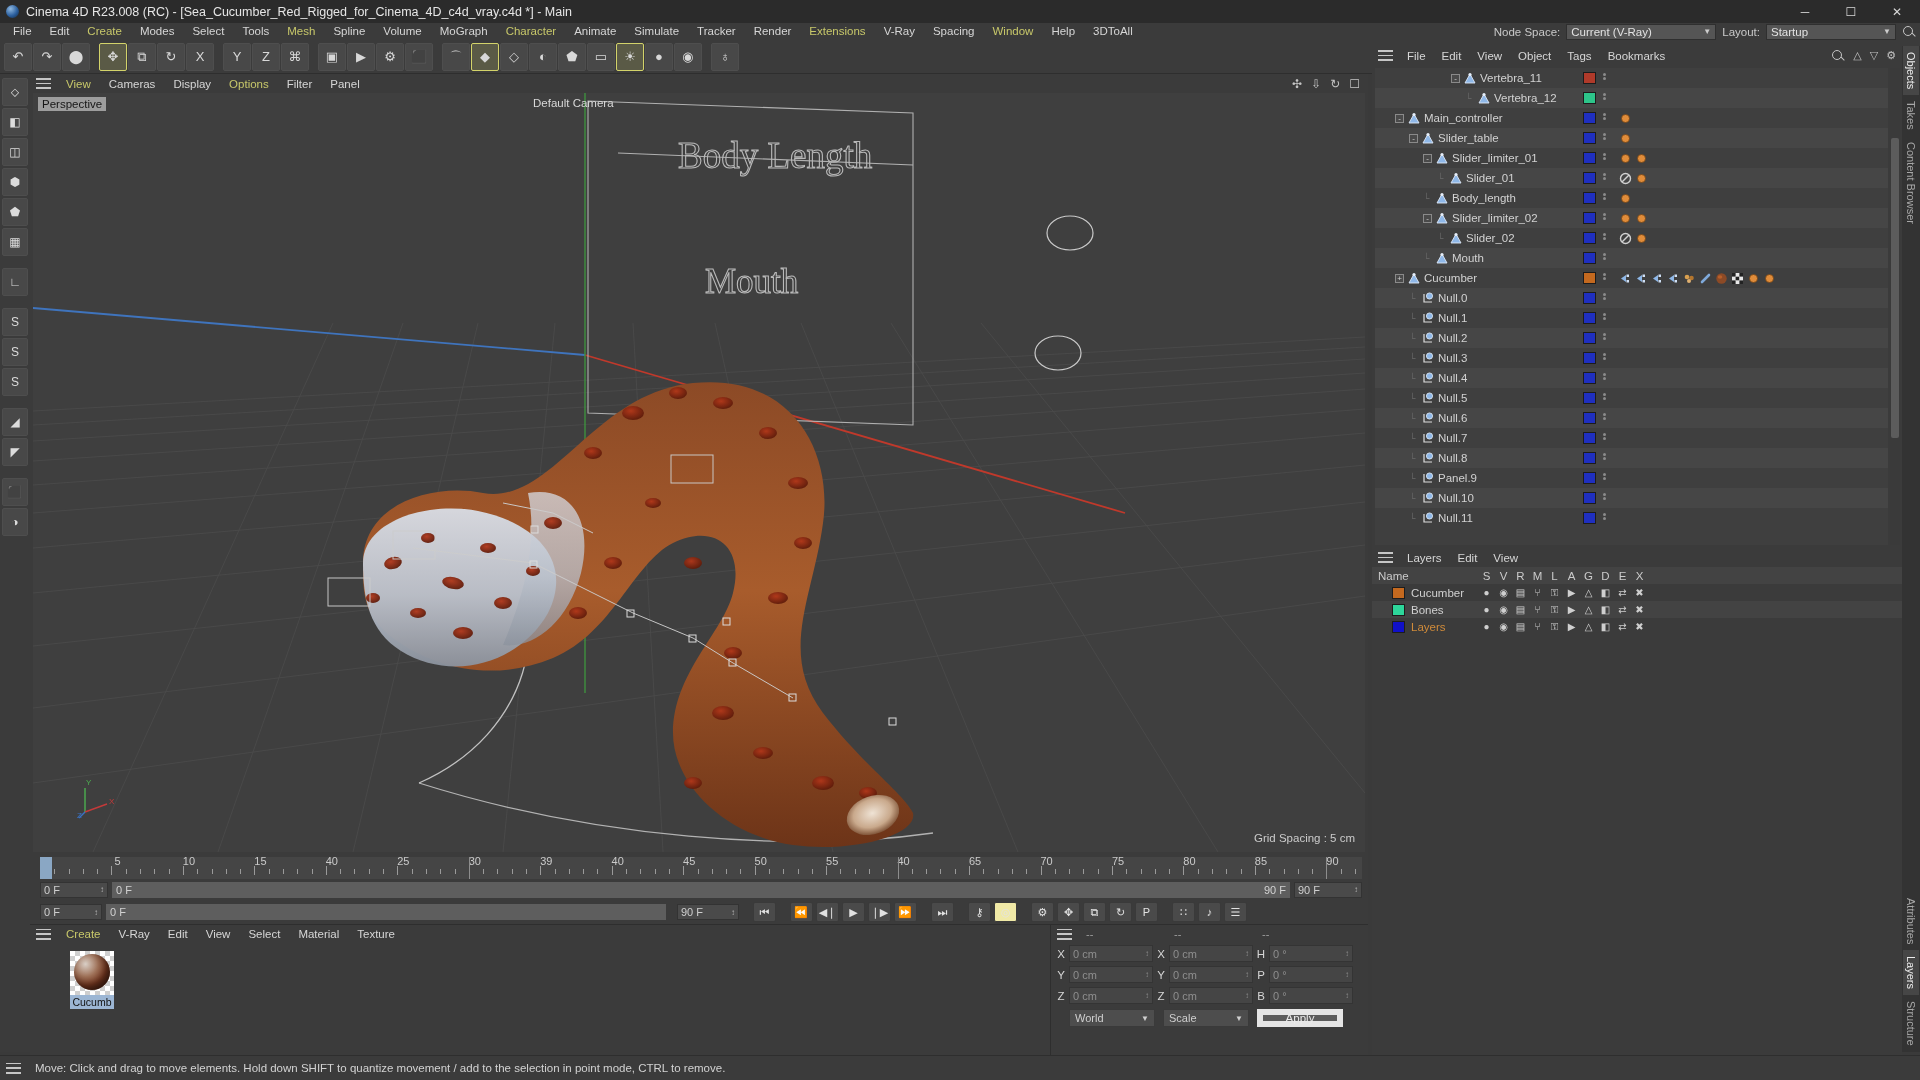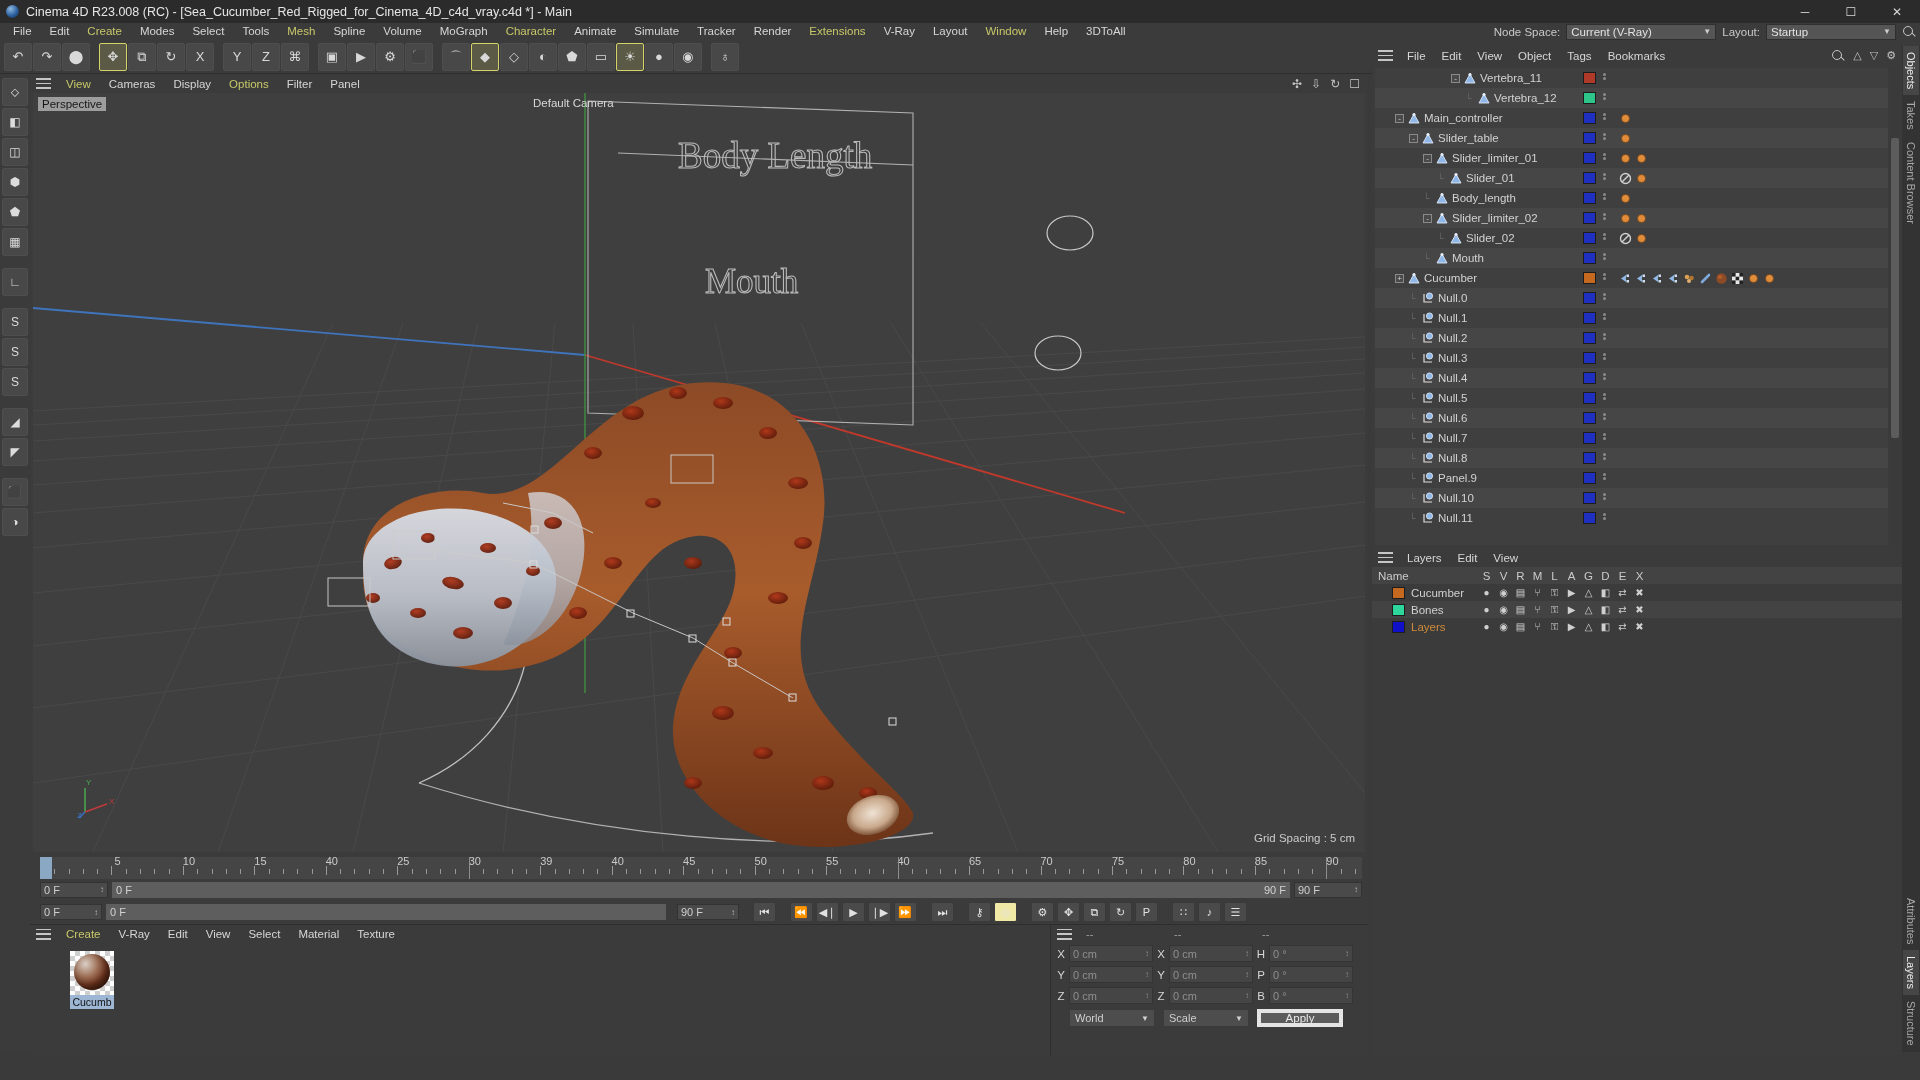--- a/index.html
+++ b/index.html
@@ -108,21 +108,21 @@
   .coordhead .seg { width:88px; text-align:left; padding-left:8px; }
   .crow { display:flex; align-items:center; height:21px; padding-left:4px; gap:2px; }
   .clab { width:12px; font-size:11.5px; color:#d6d6d6; text-align:center; }
   .cfield { width:84px; height:17px; background:#454545; border:1px solid #343434; font-size:11px;
     color:#8f8f8f; display:flex; align-items:center; padding:0 3px; }
   .cfield .sp { margin-left:auto; font-size:8px; color:#8a8a8a; }
   .crow.last { padding-top:3px; gap:8px; padding-left:18px; }
   .csel { width:86px; height:18px; background:#4d4d4d; border:1px solid #3a3a3a; font-size:11px;
     color:#cfcfcf; display:flex; align-items:center; padding:0 5px; }
   .csel .ar { margin-left:auto; font-size:8px; }
-  .capply { width:86px; height:18px; background:#5c5c5c; border:4px solid #e5e5e5; font-size:11.5px;
+  .capply { width:86px; height:18px; background:#5c5c5c; border:6px solid #e5e5e5; font-size:11.5px;
     color:#eaeaea; display:flex; align-items:center; justify-content:center; }
 
   
   #objmgr { position:absolute; left:1372px; top:46px; width:530px; height:502px; background:#3b3b3b; }
   .ommenu { height:19px; background:#3b3b3b; display:flex; align-items:center; padding-left:6px; }
   .ommenu .mi { padding:0 8px; font-size:11.5px; color:#d6d6d6; }
   .ommenu .right { margin-left:auto; display:flex; gap:8px; padding-right:6px; color:#c0c0c0; font-size:11px;}
   .omlist { position:absolute; left:3px; top:22px; right:14px; bottom:3px; overflow:hidden; background:#3f3f3f;}
   .orow { position:relative; height:20px; display:flex; align-items:center; }
   .orow.alt { background:#464646; }
@@ -185,21 +185,21 @@
         <div class="mi">Spline</div>
         <div class="mi">Volume</div>
         <div class="mi">MoGraph</div>
         <div class="mi y">Character</div>
         <div class="mi">Animate</div>
         <div class="mi">Simulate</div>
         <div class="mi">Tracker</div>
         <div class="mi">Render</div>
         <div class="mi y">Extensions</div>
         <div class="mi">V-Ray</div>
-        <div class="mi">Layout</div>
+        <div class="mi">Spacing</div>
         <div class="mi y">Window</div>
         <div class="mi">Help</div>
         <div class="mi">3DToAll</div>
       </div>
     <div class="right">
       <span class="lbl">Node Space:</span>
       <div class="combo" style="width:150px">
         <span class="cv">Current (V-Ray)</span>
         <span class="ar">▼</span>
       </div>
@@ -1262,14 +1262,22 @@
         <div class="vtab">Content Browser</div>
       </div>
     <div class="vspace"></div>
     <div id="vtabsBottom">
         <div class="vtab">Attributes</div>
         <div class="vtab act">Layers</div>
         <div class="vtab">Structure</div>
       </div>
   </div>
 
+  <div class="statusbar">
+    <div class="hamb">
+        <i></i>
+        <i></i>
+        <i></i>
+      </div>
+    <span class="txt">Move: Click and drag to move elements. Hold down SHIFT to quantize movement / add to the selection in point mode, CTRL to remove.</span>
+  </div>
 
 </div>
 
 </body></html>

